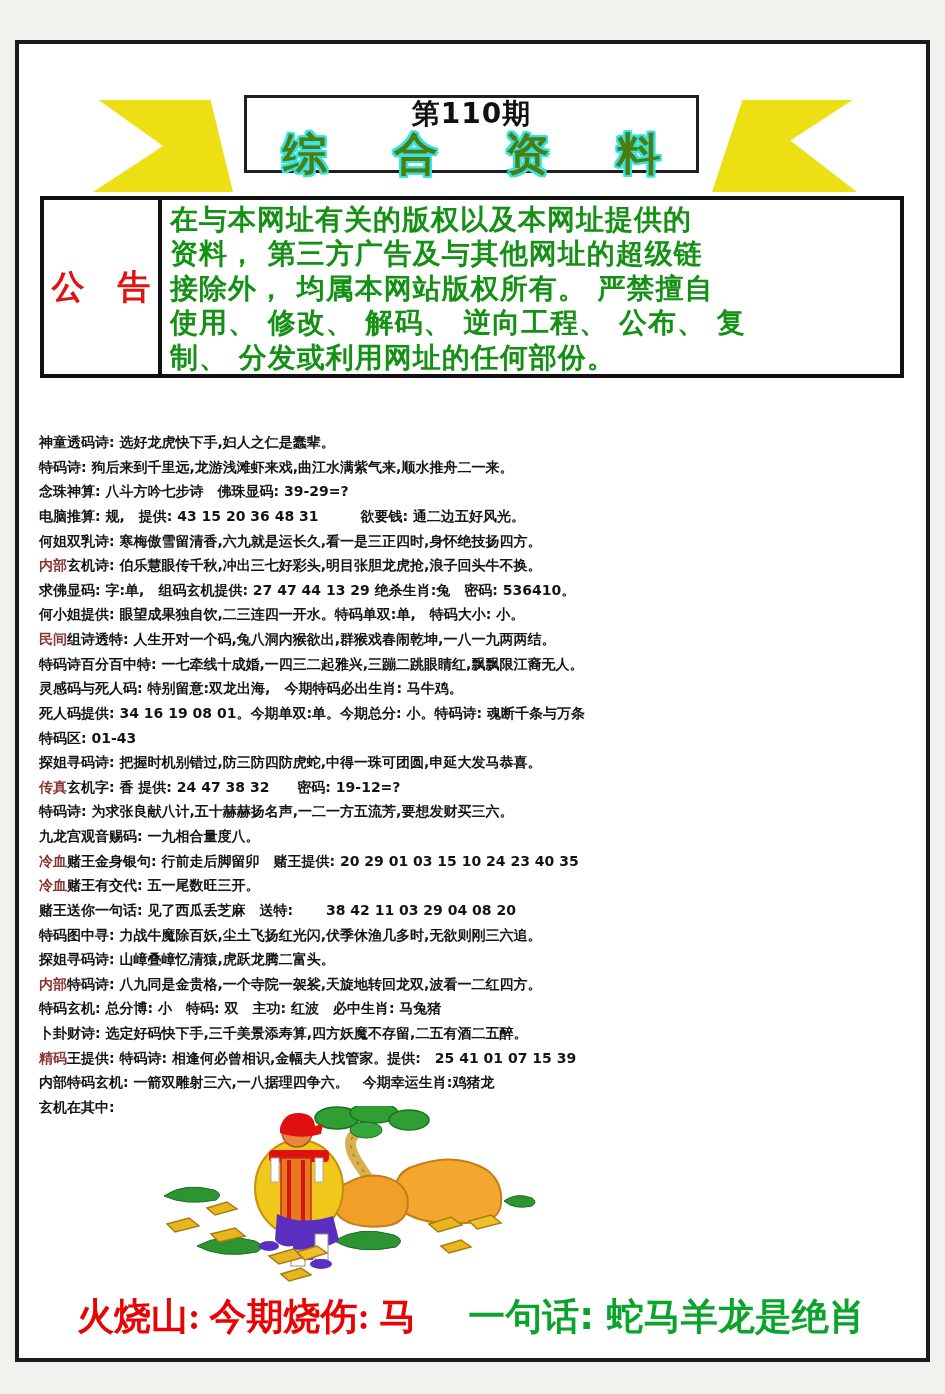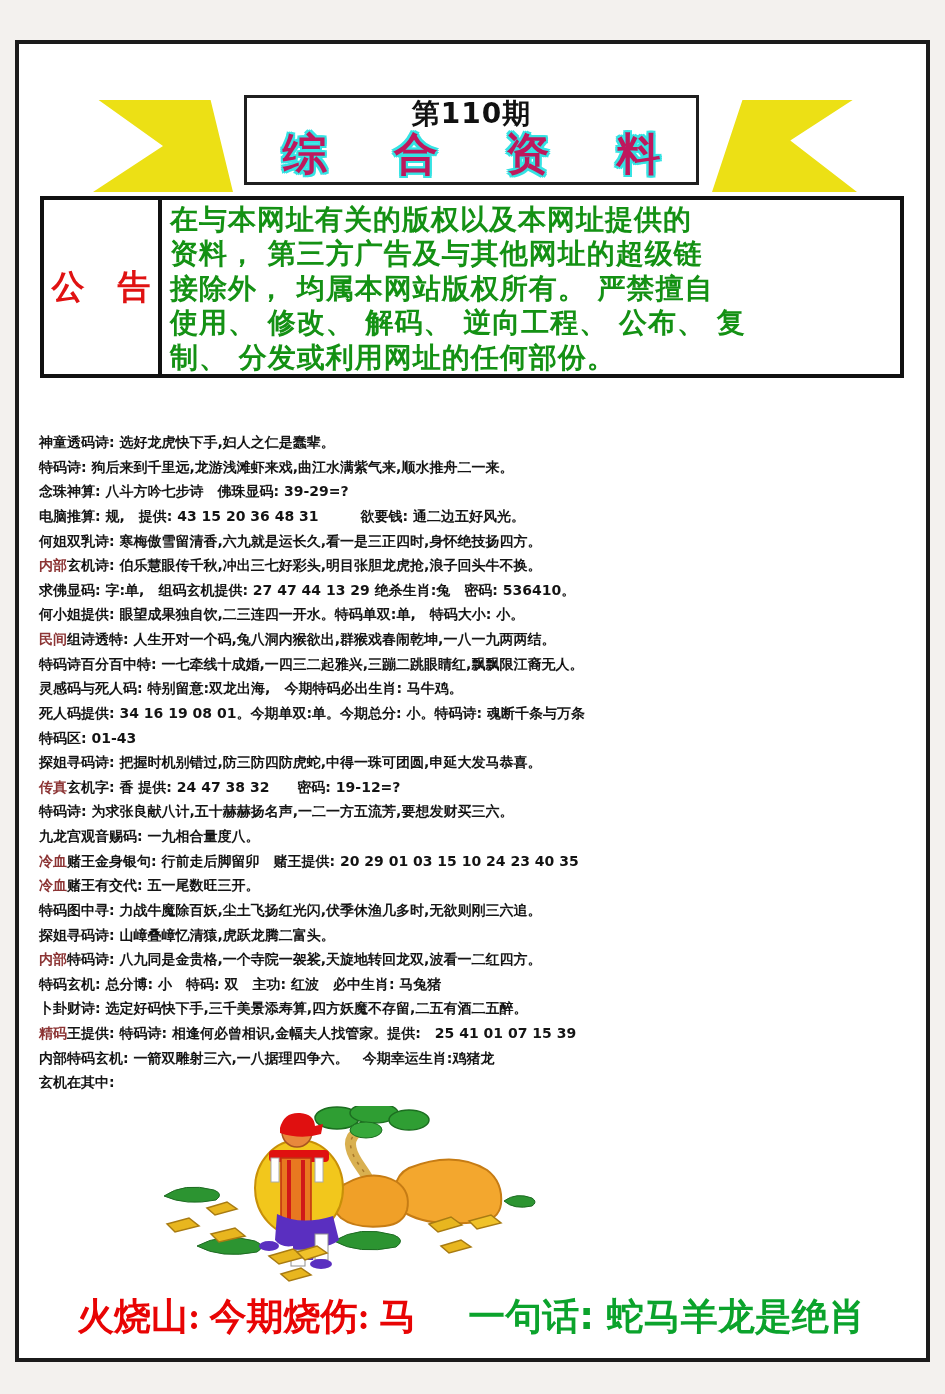--- a/index.html
+++ b/index.html
@@ -16,30 +16,30 @@
   .ribbon{position:absolute;background:#ece015;}
   .ribbon.left{
     left:74px;top:56px;width:140px;height:92px;
     clip-path:polygon(4% 0,84% 0,100% 100%,0 100%,50% 50%);
   }
   .ribbon.right{
     left:693px;top:56px;width:145px;height:92px;
     clip-path:polygon(21% 0,97% 0,54% 44%,100% 100%,0 100%);
   }
   .title-box{
-    position:absolute;left:225px;top:51px;width:455px;height:90px;
+    position:absolute;left:225px;top:51px;width:455px;height:78px;
     border:3px solid #1f1f1f;box-sizing:border-box;background:#fff;
     text-align:center;
   }
   .issue{
     font-size:28px;font-weight:bold;color:#111;line-height:30px;margin-top:1px;
     letter-spacing:1px;
   }
   .main-title{
-    font-size:44px;font-weight:bold;color:#be185d;line-height:50px;
+    font-size:44px;font-weight:bold;color:#4d7c0f;line-height:50px;
     letter-spacing:26px;text-indent:26px;
     text-shadow:-2px 0 #35e3e3,2px 0 #35e3e3,0 -2px #35e3e3,0 2px #35e3e3,
                 -2px -2px #35e3e3,2px 2px #35e3e3,-2px 2px #35e3e3,2px -2px #35e3e3;
   }
   
   .notice{
     position:absolute;left:21px;top:152px;width:864px;height:182px;
     border:4px solid #111;box-sizing:border-box;display:flex;background:#fff;
   }
   .notice-label{
@@ -107,20 +107,21 @@
       <div class="bline"><span>特码诗百分百中特: 一七牵线十成婚,一四三二起雅兴,三蹦二跳眼睛红,飘飘限江裔无人。</span></div>
       <div class="bline"><span>灵感码与死人码: 特别留意:双龙出海,　今期特码必出生肖: 马牛鸡。</span></div>
       <div class="bline"><span>死人码提供: 34 16 19 08 01。今期单双:单。今期总分: 小。特码诗: 魂断千条与万条</span></div>
       <div class="bline"><span>特码区: 01-43</span></div>
       <div class="bline"><span>探姐寻码诗: 把握时机别错过,防三防四防虎蛇,中得一珠可团圆,申延大发马恭喜。</span></div>
       <div class="bline"><span class="m">传真</span><span>玄机字: 香  提供: 24 47 38 32　　密码: 19-12=?</span></div>
       <div class="bline"><span>特码诗: 为求张良献八计,五十赫赫扬名声,一二一方五流芳,要想发财买三六。</span></div>
       <div class="bline"><span>九龙宫观音赐码: 一九相合量度八。</span></div>
       <div class="bline"><span class="m">冷血</span><span>赌王金身银句: 行前走后脚留卯　赌王提供: 20 29 01 03 15 10 24 23 40 35</span></div>
       <div class="bline"><span class="m">冷血</span><span>赌王有交代: 五一尾数旺三开。</span></div>
+      <div class="bline"><span>赌王送你一句话: 见了西瓜丢芝麻　送特:　　 38 42 11 03 29 04 08 20</span></div>
       <div class="bline"><span>特码图中寻: 力战牛魔除百妖,尘土飞扬红光闪,伏季休渔几多时,无欲则刚三六追。</span></div>
       <div class="bline"><span>探姐寻码诗: 山嶂叠嶂忆清猿,虎跃龙腾二富头。</span></div>
       <div class="bline"><span class="m">内部</span><span>特码诗: 八九同是金贵格,一个寺院一袈裟,天旋地转回龙双,波看一二红四方。</span></div>
       <div class="bline"><span>特码玄机: 总分博: 小　特码: 双　主功: 红波　必中生肖: 马兔猪</span></div>
       <div class="bline"><span>卜卦财诗: 选定好码快下手,三千美景添寿算,四方妖魔不存留,二五有酒二五醉。</span></div>
       <div class="bline"><span class="m">精码</span><span>王提供: 特码诗: 相逢何必曾相识,金幅夫人找管家。提供:　25 41 01 07 15 39</span></div>
       <div class="bline"><span>内部特码玄机: 一箭双雕射三六,一八据理四争六。　今期幸运生肖:鸡猪龙</span></div>
       <div class="bline"><span>玄机在其中:</span></div>
     </div>
 

